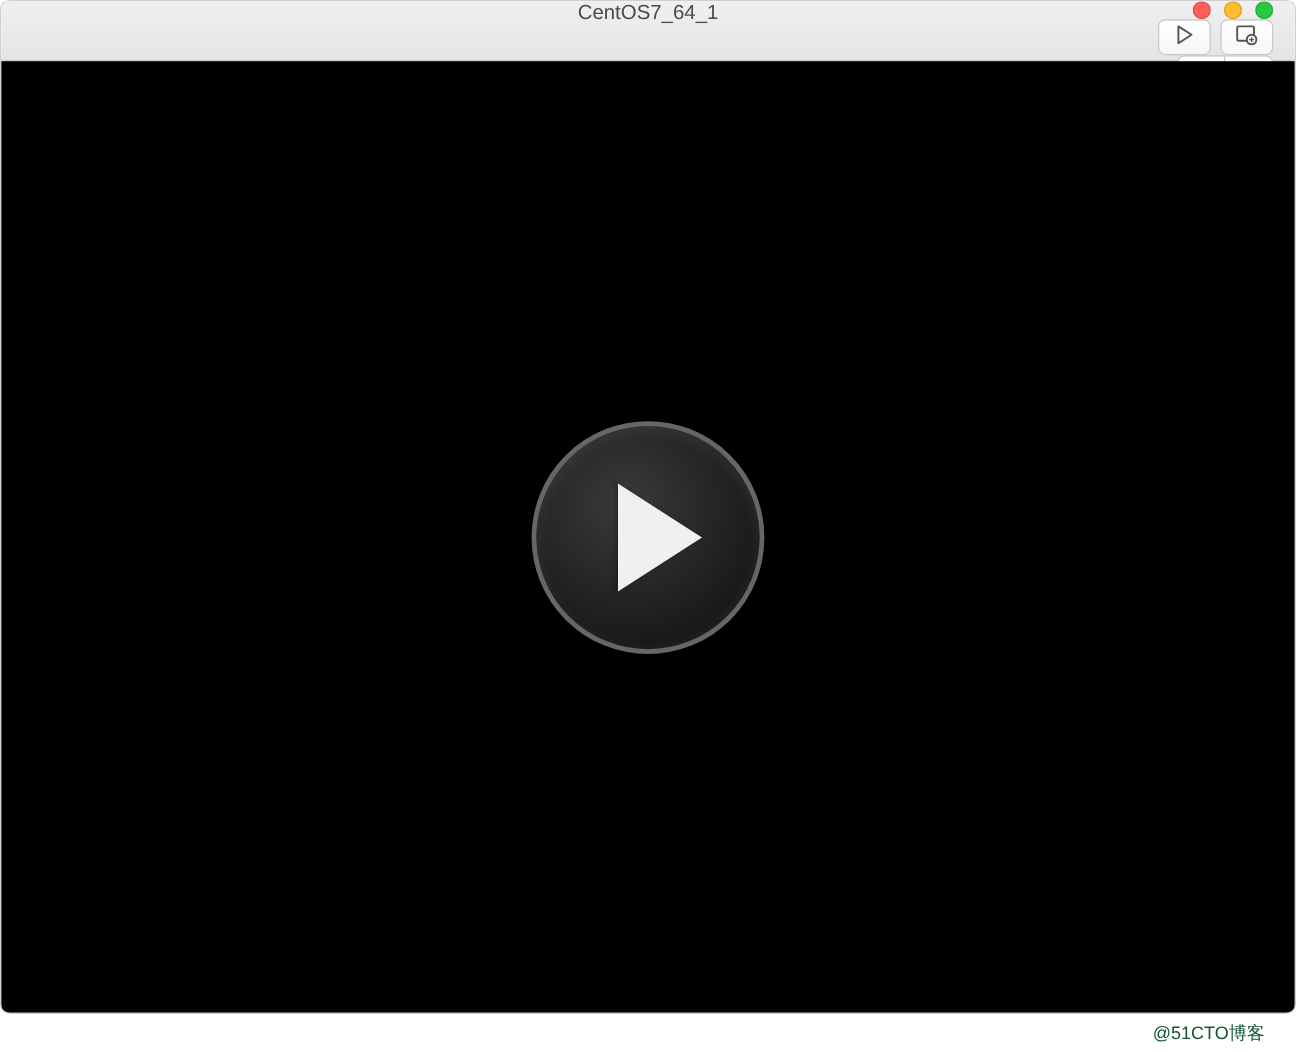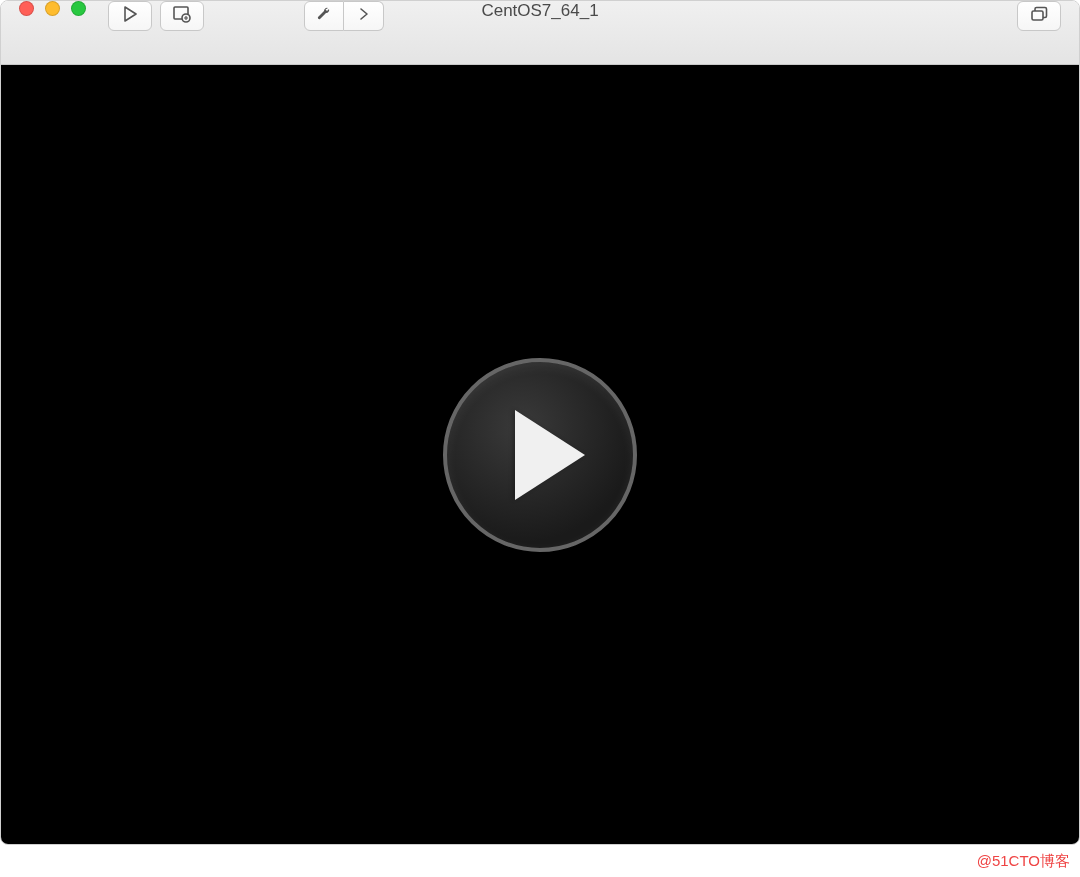--- a/index.html
+++ b/index.html
@@ -22,27 +22,28 @@
       height: 845px;
       background: #ffffff;
       border: 1px solid #d0d0d0;
       border-radius: 8px;
       overflow: hidden;
       display: flex;
       flex-direction: column;
     }
     
     .titlebar {
-      height: 64px;
+      height: 50px;
       background: linear-gradient(to bottom, #f0f0f0 0%, #e4e4e4 100%);
       border-bottom: 1px solid #c8c8c8;
       display: flex;
-      align-items: flex-start;
+      align-items: flex-end;
       padding: 0 18px;
       position: relative;
+      flex-direction: column;
     }
     
     .traffic-lights {
       display: flex;
       gap: 11px;
       align-items: center;
     }
     
     .traffic-light {
       width: 15px;
@@ -142,23 +143,23 @@
       border-left: 70px solid #f0f0f0;
       border-top: 45px solid transparent;
       border-bottom: 45px solid transparent;
       margin-left: 20px;
       filter: drop-shadow(-2px 0 2px rgba(0,0,0,0.3));
     }
     
     .watermark {
       position: absolute;
       bottom: 6px;
-      right: 10px;
+      right: 26px;
       font-size: 15px;
-      color: #ef4444;
+      color: #14532d;
       font-weight: 400;
     }
     
     .icon-svg {
       fill: none;
       stroke: #555;
       stroke-width: 1.6;
     }
   </style>
 </head>

